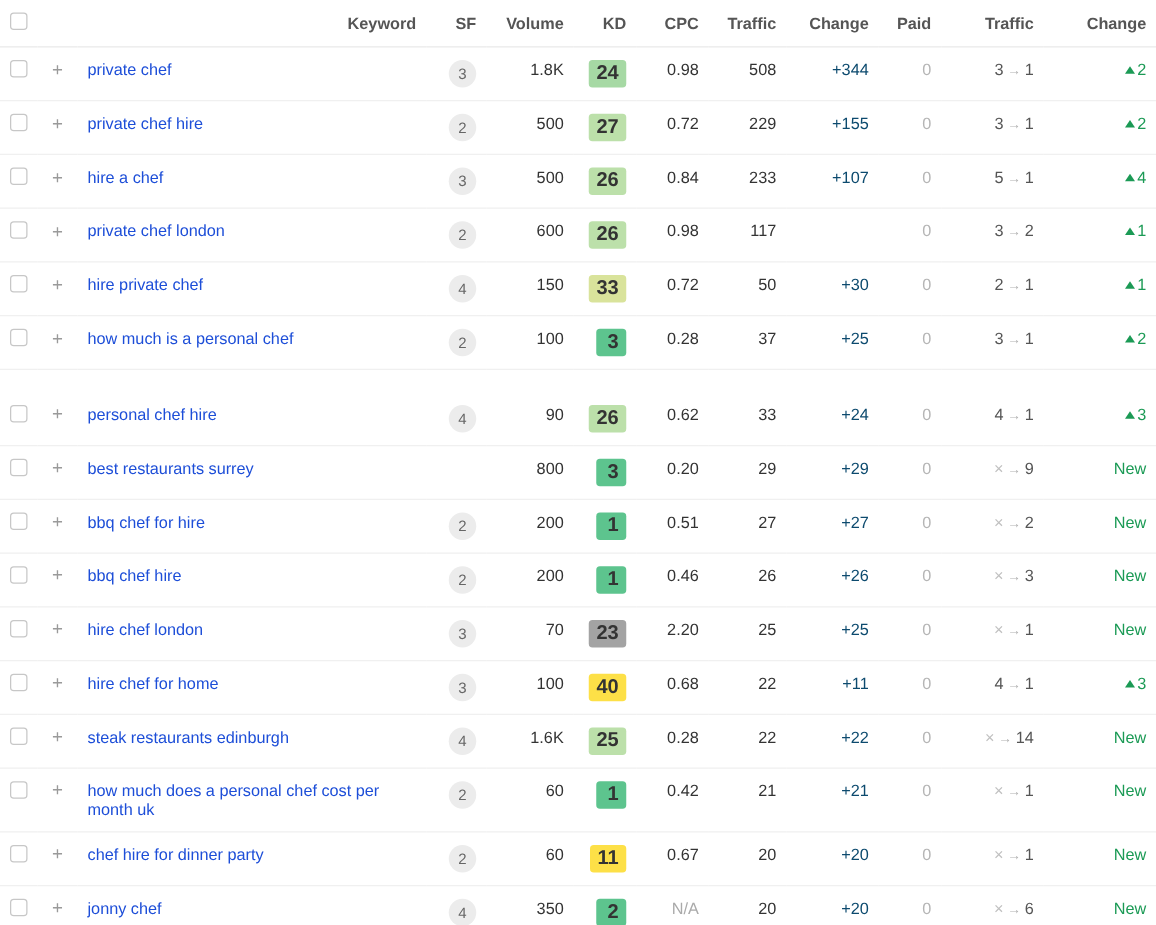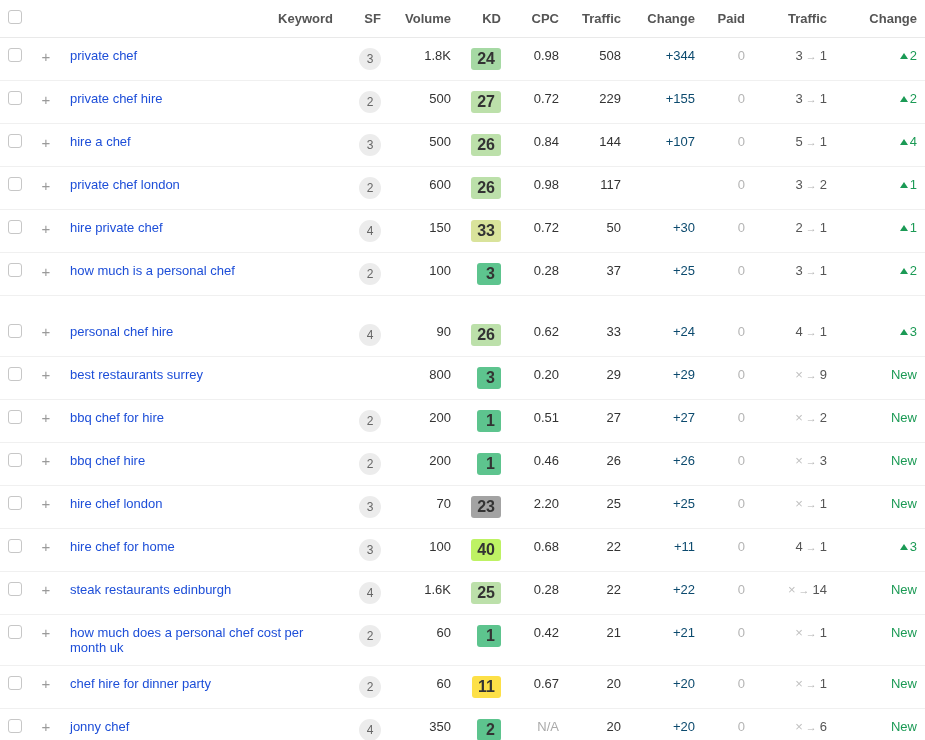--- a/index.html
+++ b/index.html
@@ -177,21 +177,21 @@
         <td><span class="chg-up"><span class="tri"></span><span>2</span></span></td>
       </tr>
       <tr>
         <td class="left"><span class="checkbox"></span></td>
         <td class="left"><span class="plus">+</span></td>
         <td class="left"><a class="kw-link">hire a chef</a></td>
         <td><span class="sf-badge">3</span></td>
         <td>500</td>
         <td><span class="kd-badge" style="background: rgb(188, 224, 170);">26</span></td>
         <td>0.84</td>
-        <td>144</td>
+        <td>233</td>
         <td class="traffic-green">+107</td>
         <td class="paid-gray">0</td>
         <td><span class="pos-wrap"><span class="pos-from">5</span><span class="arrow">→</span><span class="pos-to">1</span></span></td>
         <td><span class="chg-up"><span class="tri"></span><span>4</span></span></td>
       </tr>
       <tr>
         <td class="left"><span class="checkbox"></span></td>
         <td class="left"><span class="plus">+</span></td>
         <td class="left"><a class="kw-link">private chef london</a></td>
         <td><span class="sf-badge">2</span></td>
@@ -304,21 +304,21 @@
         <td class="paid-gray">0</td>
         <td><span class="pos-wrap"><span class="pos-none">×</span><span class="arrow">→</span><span class="pos-to">1</span></span></td>
         <td><span class="chg-new">New</span></td>
       </tr>
       <tr>
         <td class="left"><span class="checkbox"></span></td>
         <td class="left"><span class="plus">+</span></td>
         <td class="left"><a class="kw-link">hire chef for home</a></td>
         <td><span class="sf-badge">3</span></td>
         <td>100</td>
-        <td><span class="kd-badge" style="background: #bef264;">40</span></td>
+        <td><span class="kd-badge" style="background: #fde047;">40</span></td>
         <td>0.68</td>
         <td>22</td>
         <td class="traffic-green">+11</td>
         <td class="paid-gray">0</td>
         <td><span class="pos-wrap"><span class="pos-from">4</span><span class="arrow">→</span><span class="pos-to">1</span></span></td>
         <td><span class="chg-up"><span class="tri"></span><span>3</span></span></td>
       </tr>
       <tr>
         <td class="left"><span class="checkbox"></span></td>
         <td class="left"><span class="plus">+</span></td>

